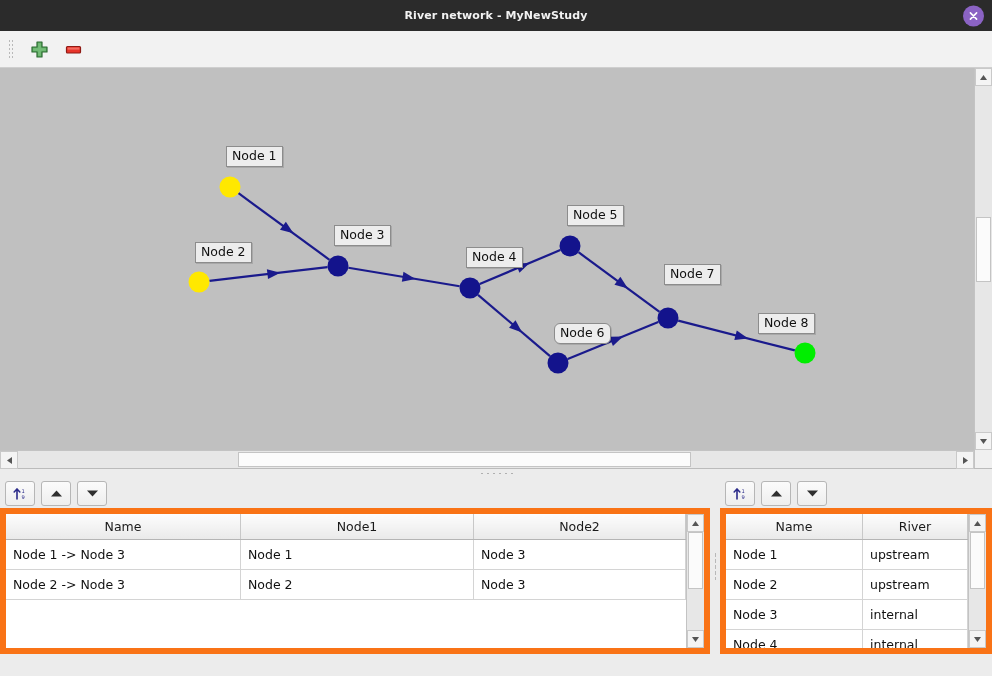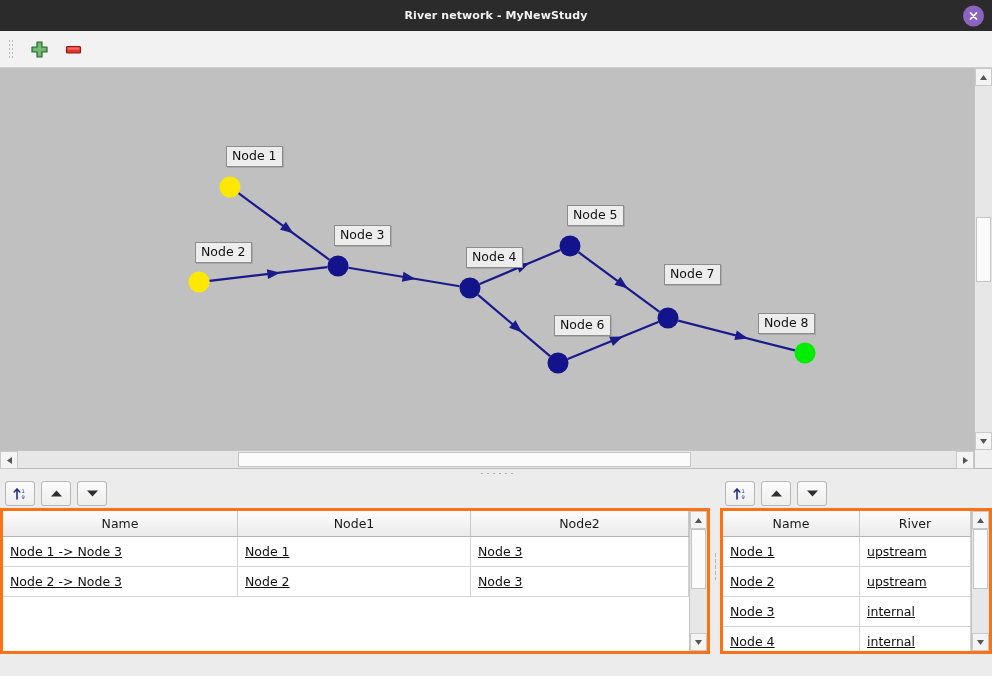--- a/index.html
+++ b/index.html
@@ -173,21 +173,21 @@
     background: linear-gradient(#fbfbfb,#eeeeee);
     border: 1px solid #b6b6b6;
     border-radius: 3px;
     display: flex; align-items: center; justify-content: center;
     cursor: pointer;
   }
   .table-box {
     flex: 1;
     display: flex;
     min-height: 0;
-    border: 3px solid #f97316;
+    border: 6px solid #f97316;
     background: #ffffff;
     overflow: hidden;
   }
   table.grid {
     border-collapse: collapse;
     width: 100%;
     table-layout: fixed;
     font-size: 12.5px;
   }
   table.grid th {
@@ -200,21 +200,21 @@
     text-align: center;
     font-size: 12.5px;
   }
   table.grid td {
     height: 29px;
     border-right: 1px solid #d4d4d4;
     border-bottom: 1px solid #d4d4d4;
     padding: 0 7px;
     color: #111;
     background: #fff;
-    overflow: hidden; white-space: nowrap; text-decoration: underline;
+    overflow: hidden; white-space: nowrap;
   }
   .table-scroll { flex: 1; min-width: 0; overflow: hidden; }
 </style>
 </head>
 <body>
 
 <div id="app">
 
   <div class="titlebar">
     <span class="title">River network - MyNewStudy</span>
@@ -274,21 +274,21 @@
             <circle cx="558" cy="295" r="10.5" fill="#13138c"></circle>
             <circle cx="668" cy="250" r="10.5" fill="#13138c"></circle>
             <circle cx="805" cy="285" r="10.5" fill="#00ee00"></circle>
           </svg>
 
       <div class="node-label" style="left: 226px; top: 78px;">Node 1</div>
           <div class="node-label" style="left: 195px; top: 174px;">Node 2</div>
           <div class="node-label" style="left: 334px; top: 157px;">Node 3</div>
           <div class="node-label" style="left: 466px; top: 179px;">Node 4</div>
           <div class="node-label" style="left: 567px; top: 137px;">Node 5</div>
-          <div class="node-label" style="left: 554px; top: 247px;">Node 6</div>
+          <div class="node-label" style="left: 554px; top: 255px; border-radius: 6px;">Node 6</div>
           <div class="node-label" style="left: 664px; top: 196px;">Node 7</div>
           <div class="node-label" style="left: 758px; top: 245px;">Node 8</div>
         </div>
 
       <div class="vscroll">
         <div class="sb-btn">
           <svg width="9" height="7" viewBox="0 0 9 7">
               <path d="M4.5 1 L8 6 L1 6 Z" fill="#555"></path>
             </svg>
         </div>

